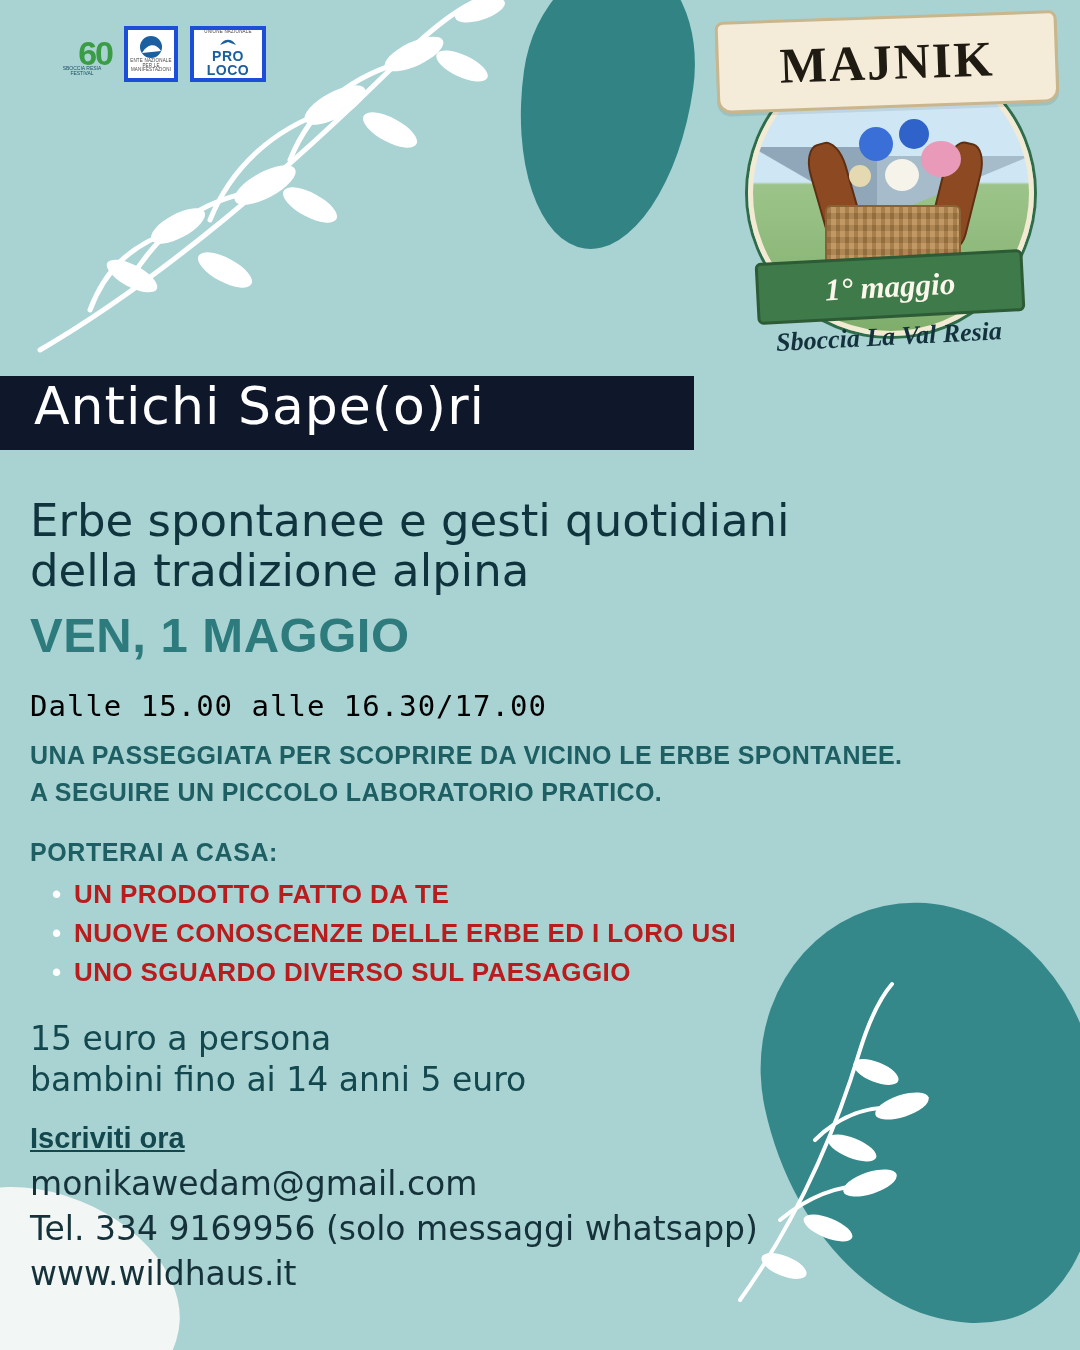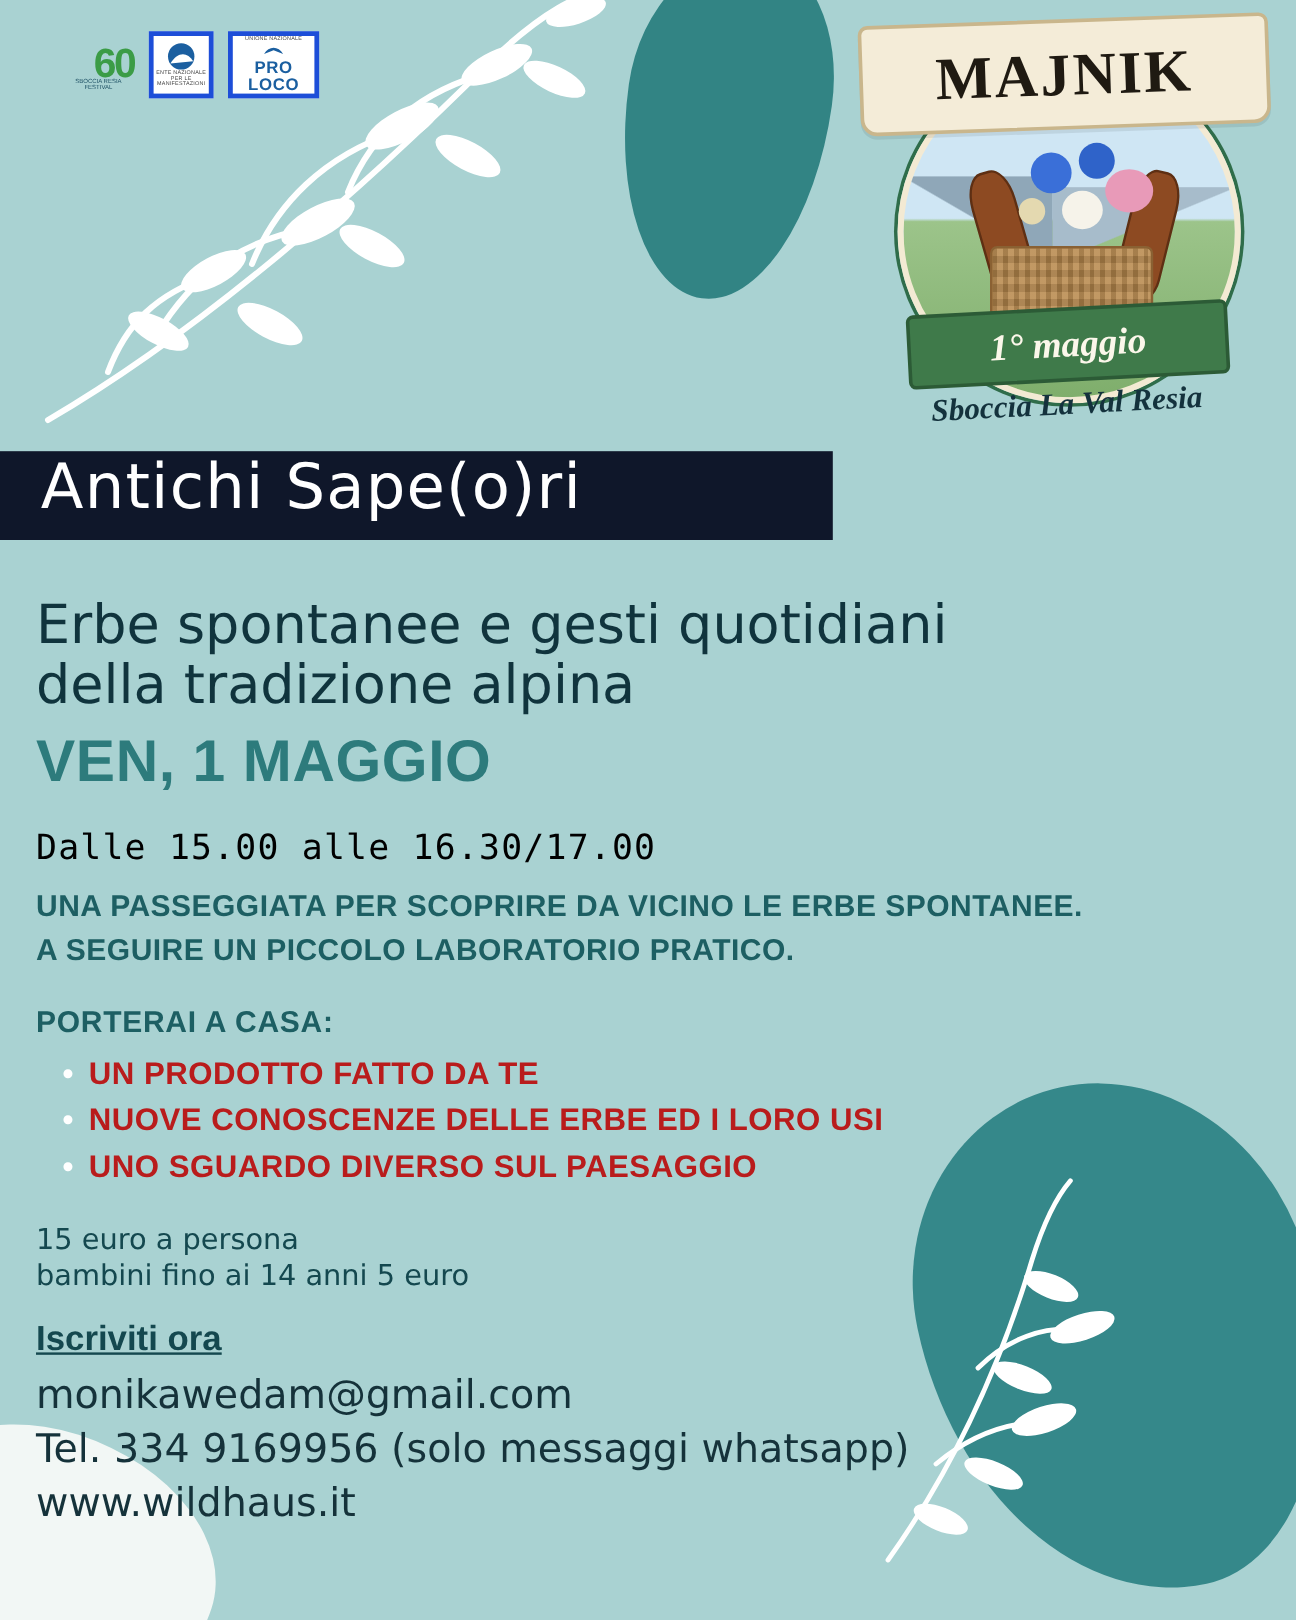--- a/index.html
+++ b/index.html
@@ -304,21 +304,21 @@
   }
   ul.take-home li:before {
     content: "•";
     position: absolute;
     left: -22px;
     color: #ffffff;
   }
   .price {
     margin-top: 26px;
     font-family: "DejaVu Sans", sans-serif;
-    font-size: 24px;
+    font-size: 33px;
     line-height: 1.25;
     color: #14484f;
   }
   .signup {
     margin-top: 22px;
     font-family: "Liberation Sans", sans-serif;
     font-weight: 700;
     font-size: 29px;
     color: #14484f;
     text-decoration: underline;

